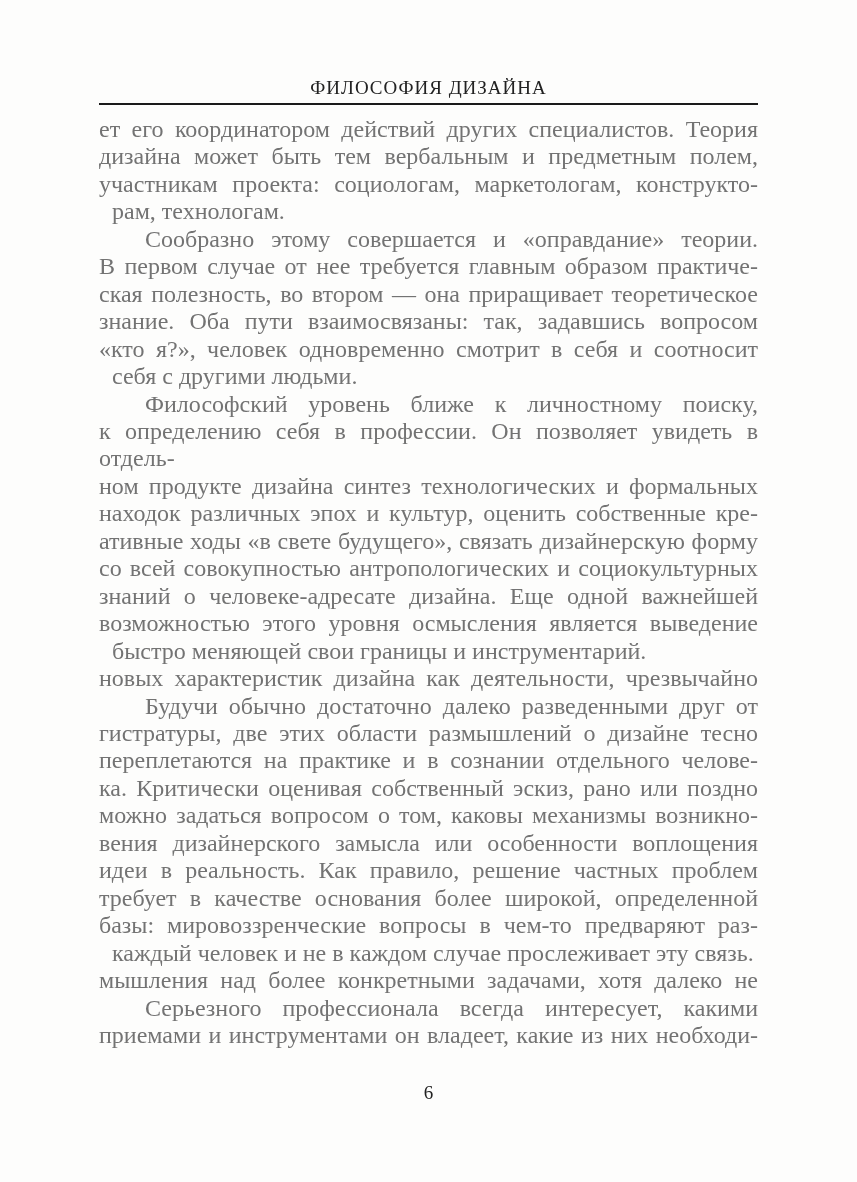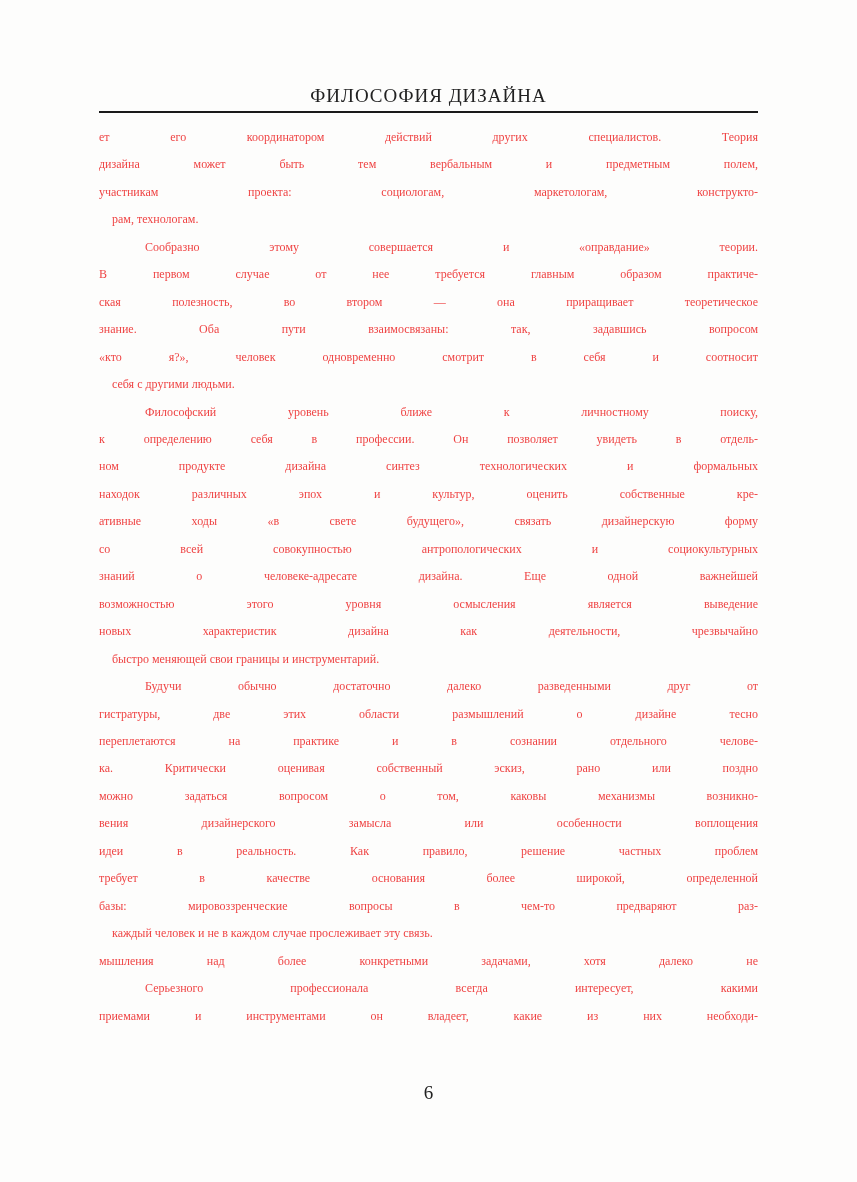--- a/index.html
+++ b/index.html
@@ -12,44 +12,44 @@
     background: #fefefdff;
     background-color: #fdfdfc;
     font-family: "Liberation Serif", serif;
     color: #1b1b1b;
     overflow: hidden;
   }
 
   .content {
     position: absolute;
     left: 99px;
-    top: 8px;
+    top: 0;
     width: 659px;
   }
 
   .running-head {
     margin-top: 76px;
     text-align: center;
     font-size: 19px;
     line-height: 23px;
     letter-spacing: 1px;
     color: #222222;
   }
 
   .rule {
     margin-top: 4px;
     height: 2px;
     background: #1a1a1a;
   }
 
   .body-text {
     margin-top: 11px;
-    font-size: 12px;
+    font-size: 24px;
     line-height: 27.45px;
-    color: #ef4444;
+    color: #737373;
   }
 
   .paragraph { margin: 0; }
 
   .line {
     text-align: justify;
     text-align-last: justify;
     white-space: normal;
   }
 
@@ -94,22 +94,22 @@
         </div>
         <div class="paragraph">
           <div class="line indent">Философский уровень ближе к личностному поиску,</div>
           <div class="line">к определению себя в профессии. Он позволяет увидеть в отдель-</div>
           <div class="line">ном продукте дизайна синтез технологических и формальных</div>
           <div class="line">находок различных эпох и культур, оценить собственные кре-</div>
           <div class="line">ативные ходы «в свете будущего», связать дизайнерскую форму</div>
           <div class="line">со всей совокупностью антропологических и социокультурных</div>
           <div class="line">знаний о человеке-адресате дизайна. Еще одной важнейшей</div>
           <div class="line">возможностью этого уровня осмысления является выведение</div>
+          <div class="line last">быстро меняющей свои границы и инструментарий.</div>
           <div class="line">новых характеристик дизайна как деятельности, чрезвычайно</div>
-          <div class="line last">быстро меняющей свои границы и инструментарий.</div>
         </div>
         <div class="paragraph">
           <div class="line indent">Будучи обычно достаточно далеко разведенными друг от</div>
           <div class="line">гистратуры, две этих области размышлений о дизайне тесно</div>
           <div class="line">переплетаются на практике и в сознании отдельного челове-</div>
           <div class="line">ка. Критически оценивая собственный эскиз, рано или поздно</div>
           <div class="line">можно задаться вопросом о том, каковы механизмы возникно-</div>
           <div class="line">вения дизайнерского замысла или особенности воплощения</div>
           <div class="line">идеи в реальность. Как правило, решение частных проблем</div>
           <div class="line">требует в качестве основания более широкой, определенной</div>

